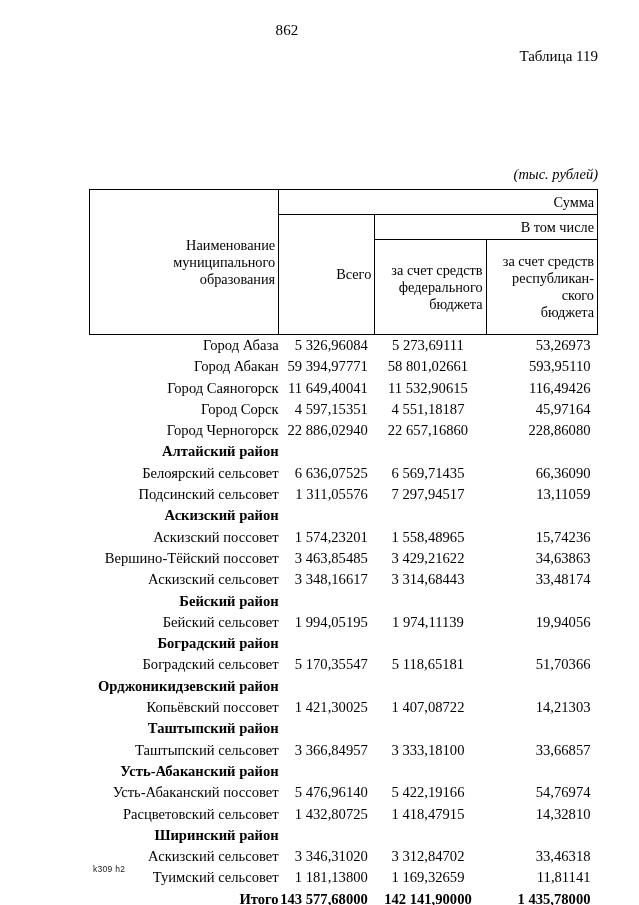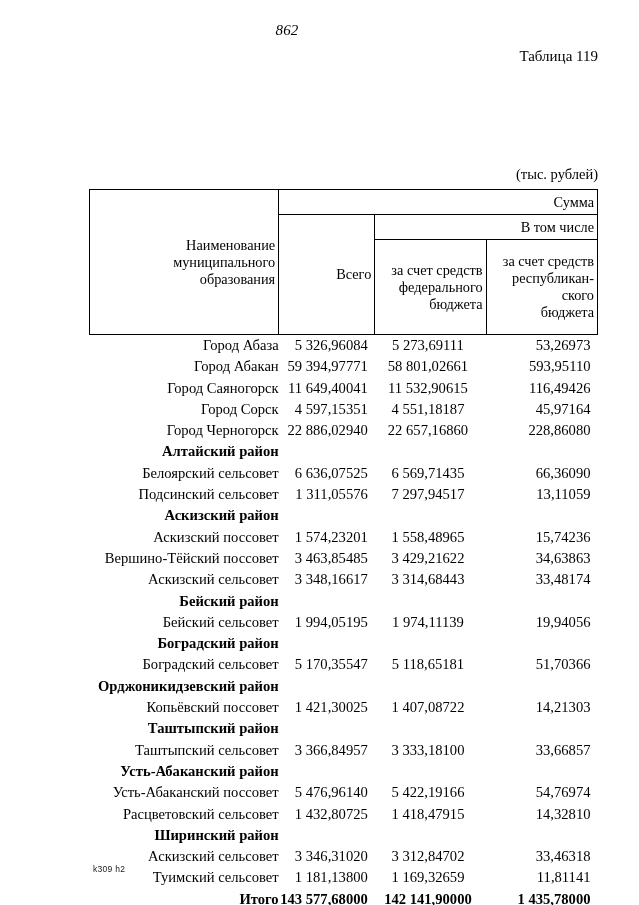--- a/index.html
+++ b/index.html
@@ -25,21 +25,20 @@
 
   
   .page-number {
     position: absolute;
     top: 22px;
     left: 0;
     width: 574px;
     text-align: center;
     font-size: 15px;
     letter-spacing: .2px;
-    font-style: italic;
   }
 
   .table-caption {
     position: absolute;
     top: 48px;
     right: 41px;
     font-size: 15px;
   }
 
   .doc-title {
@@ -53,20 +52,21 @@
     line-height: 22px;
     letter-spacing: -0.05px;
   }
   .doc-title div { white-space: nowrap; }
 
   .units {
     position: absolute;
     top: 166px;
     right: 41px;
     font-size: 14.5px;
+    font-style: italic;
   }
 
   
   .tbl-wrap {
     position: absolute;
     top: 189px;
     left: 89px;
     width: 509px;
   }
 

